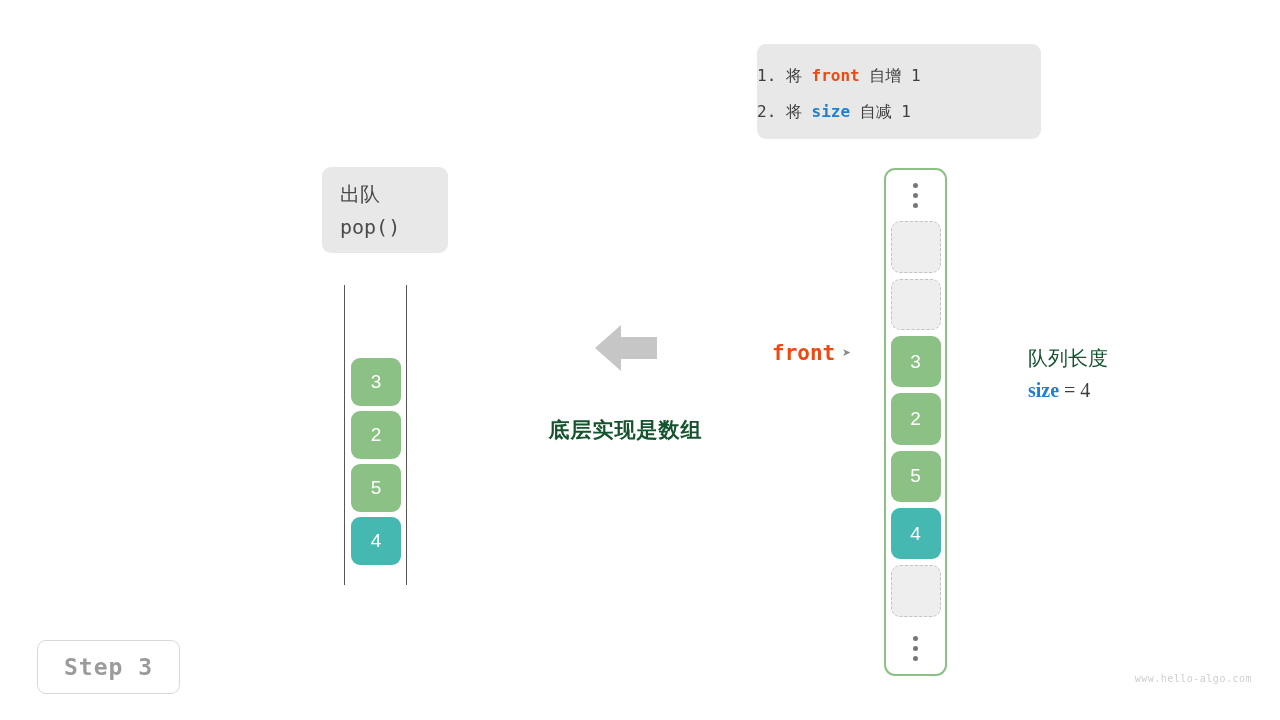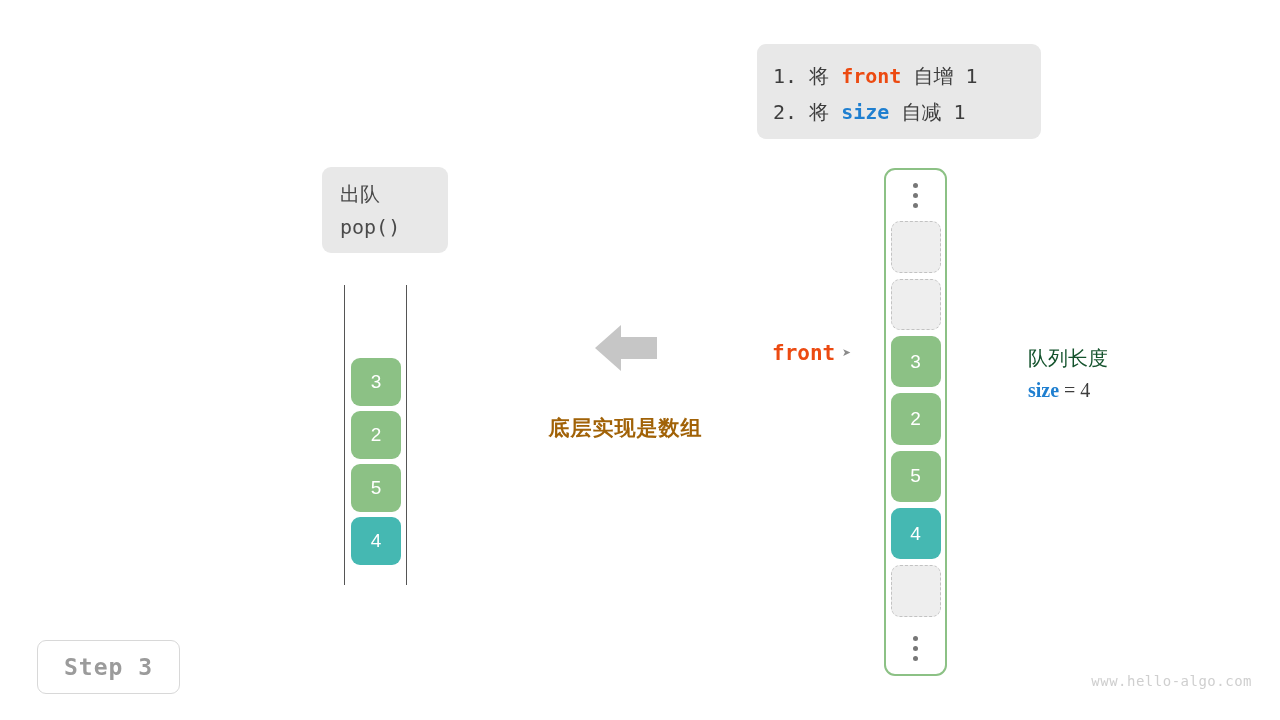--- a/index.html
+++ b/index.html
@@ -26,24 +26,23 @@
     top: 44px;
     width: 284px;
     height: 95px;
     background: #e8e8e8;
     border-radius: 9px;
     box-sizing: border-box;
     padding: 14px 0 0 0;
   }
   .instr-line {
     font-family: "DejaVu Sans Mono", monospace;
-    font-size: 20px;
+    font-size: 16px;
     line-height: 36px;
     color: #3d3d3d;
-    padding-left: 16px;
     white-space: pre;
   }
   .instr-line .kw-front {
     color: #ec4a11;
     font-weight: bold;
   }
   .instr-line .kw-size {
     color: #1f7fd0;
     font-weight: bold;
   }
@@ -122,24 +121,23 @@
   #center-caption {
     position: absolute;
     left: 528px;
     top: 413px;
     width: 195px;
     text-align: center;
   }
   #center-caption div {
     font-size: 21px;
     font-weight: bold;
-    color: #a16207;
+    color: #14532d;
     line-height: 33px;
     letter-spacing: 1px;
-    font-family: Liberation Mono, monospace;
   }
 
   
   #front-pointer {
     position: absolute;
     left: 772px;
     top: 341px;
     display: flex;
     align-items: center;
   }
@@ -250,21 +248,21 @@
     color: #9b9b9b;
     letter-spacing: 1px;
   }
 
   
   #watermark {
     position: absolute;
     right: 28px;
     top: 673px;
     font-family: "DejaVu Sans Mono", monospace;
-    font-size: 14px;
+    font-size: 10px;
     color: #cfcfcf;
     letter-spacing: 0.5px;
   }
 </style>
 </head>
 <body>
 
 <div id="stage">
 
   <div id="instruction-box">

